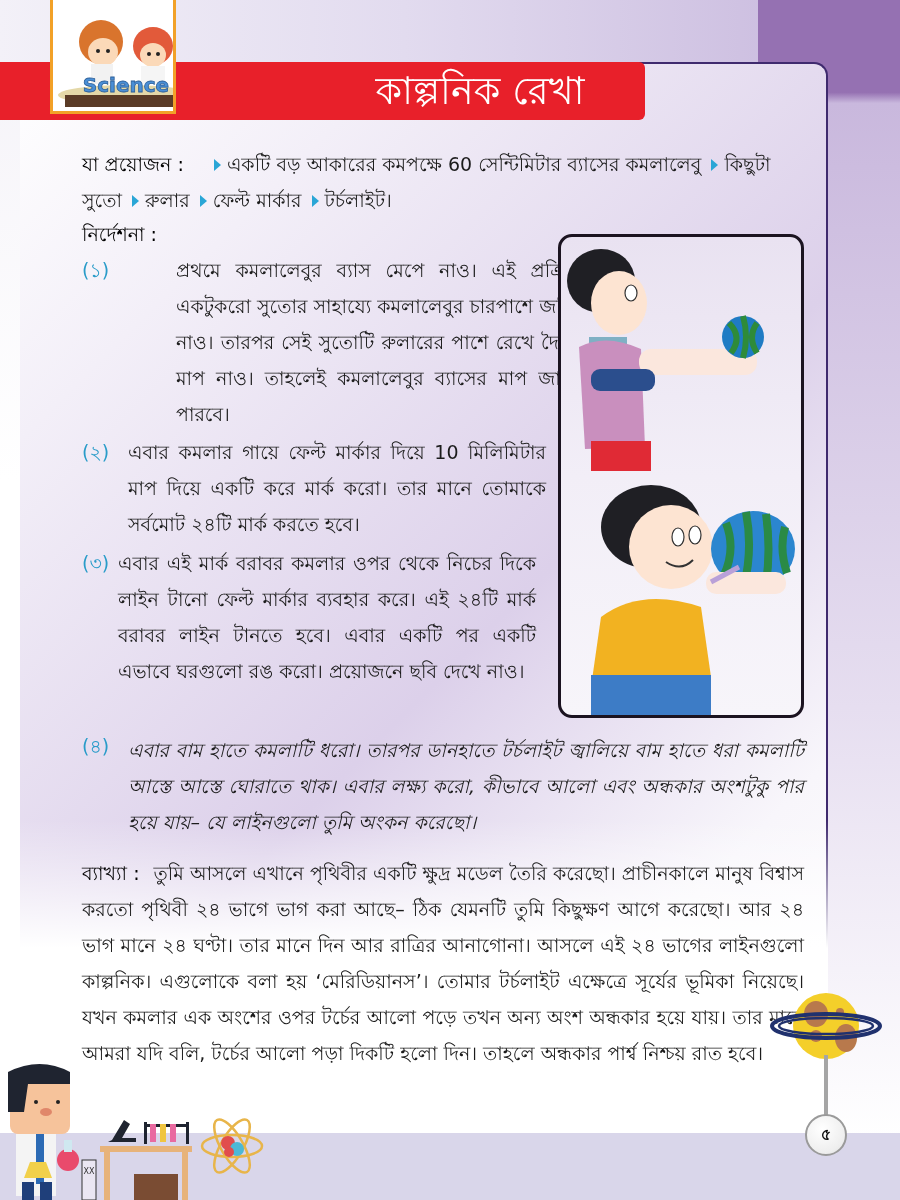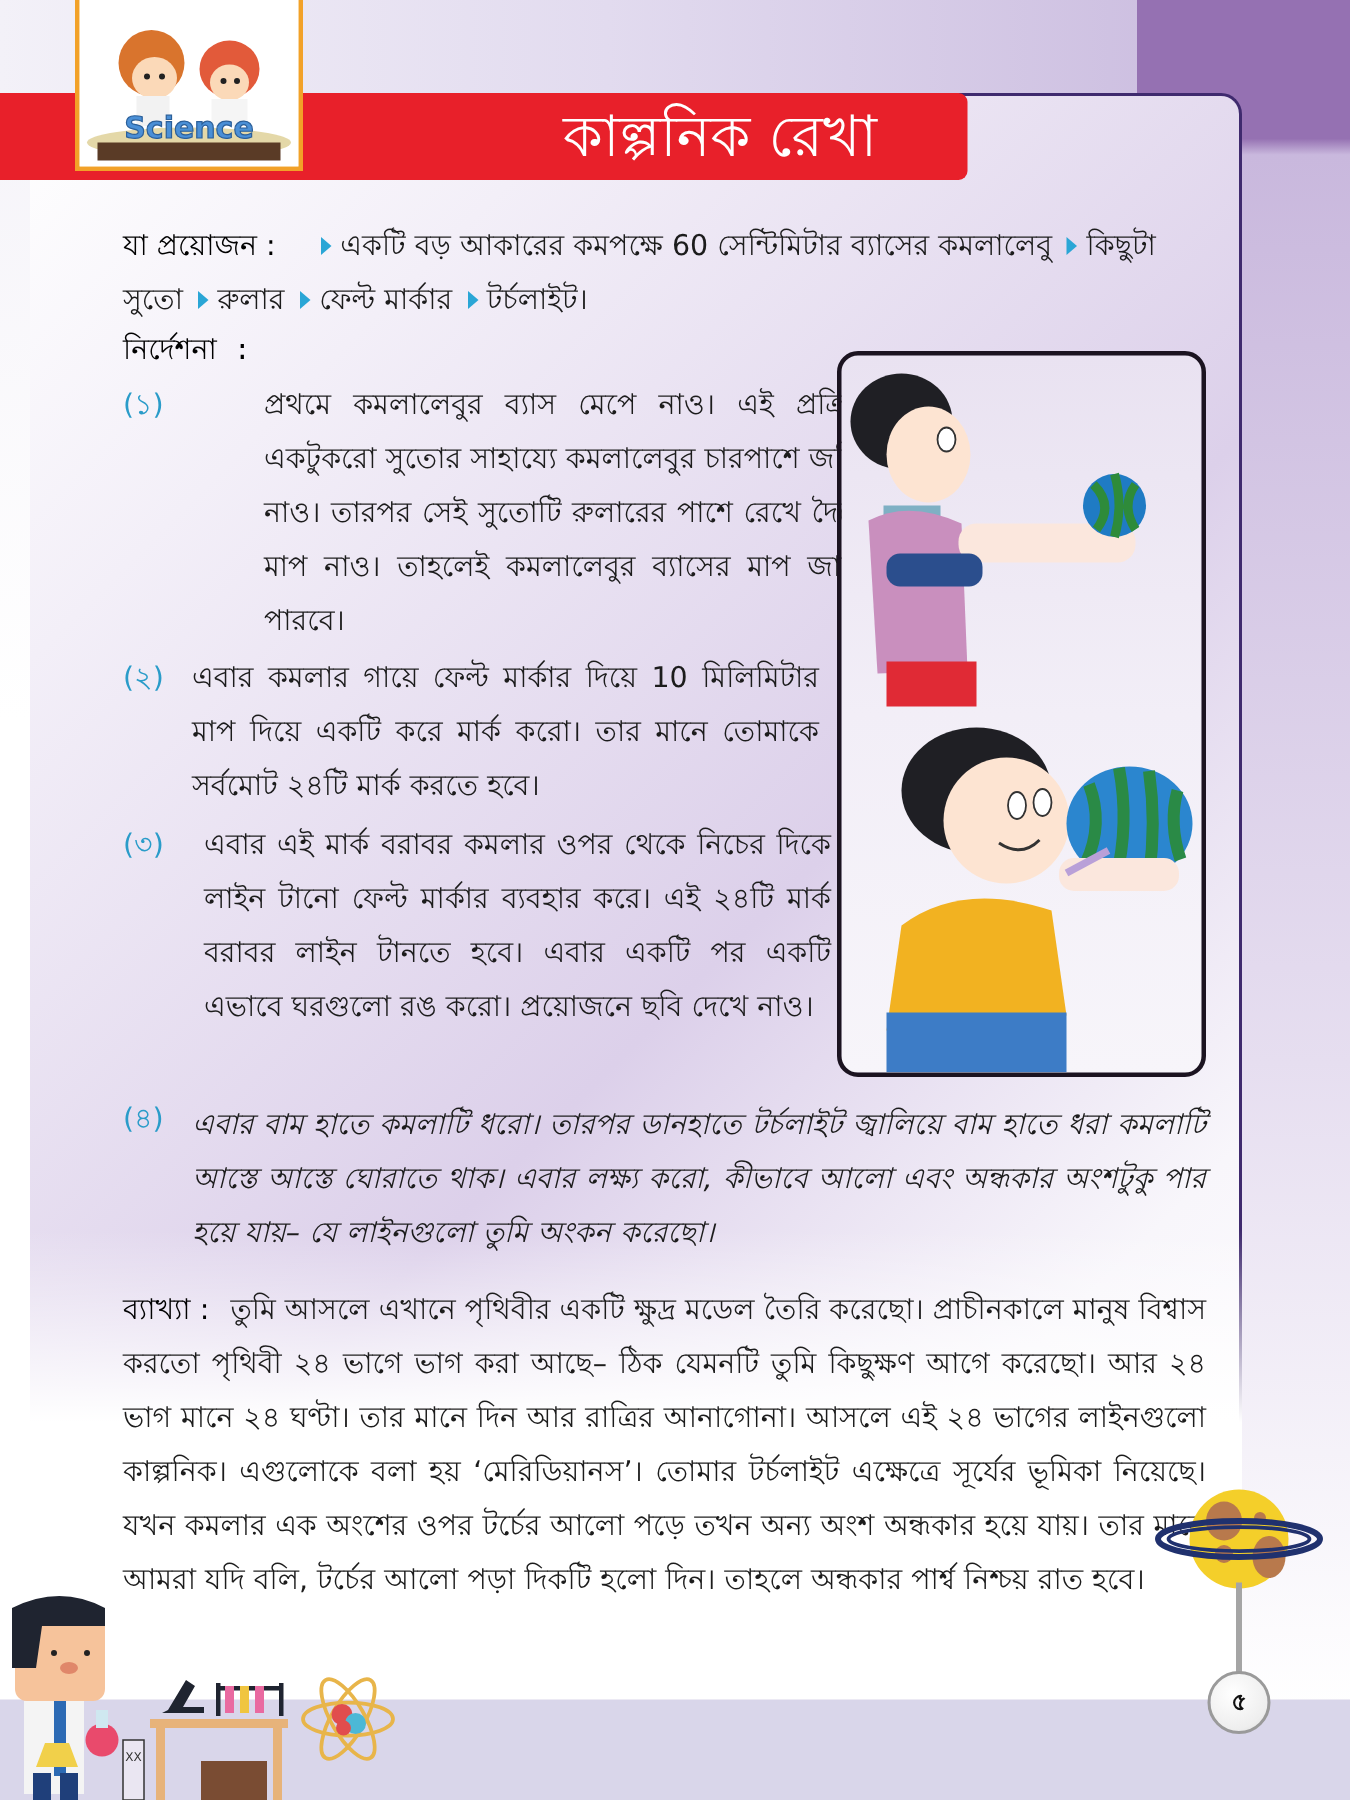--- a/index.html
+++ b/index.html
@@ -43,21 +43,21 @@
       border-bottom-right-radius: 6px;
     }
     .title-text {
       position: absolute; left: 330px; top: 64px; width: 300px; height: 54px;
       color: #ffffff; font-size: 38px; font-weight: normal;
       line-height: 54px; text-align: center;
       font-family: "DejaVu Sans", sans-serif;
     }
     
     .logo-card {
-      position: absolute; left: 50px; top: 0; width: 152px; height: 114px;
+      position: absolute; left: 50px; top: 0; width: 126px; height: 114px;
       background: #ffffff;
       border: 3px solid #f2a128;
       border-top: none;
       overflow: hidden;
     }
     .logo-card svg { display: block; }
     
     .txt {
       position: absolute; font-size: 19px; line-height: 36px; color: #1c1c1c;
       font-family: "DejaVu Sans", sans-serif;
@@ -129,30 +129,30 @@
 <div class="txt" style="left:82px; top:146px; width:730px;">
   <span class="label-pink">যা প্রয়োজন :</span>
   <span style="display:inline-block; width:14px;"></span>
   <span class="bullet"></span><span>একটি বড় আকারের কমপক্ষে 60 সেন্টিমিটার ব্যাসের কমলালেবু</span>
   <span class="bullet"></span><span>কিছুটা সুতো</span>
   <span class="bullet"></span><span>রুলার</span>
   <span class="bullet"></span><span>ফেল্ট মার্কার</span>
   <span class="bullet"></span><span>টর্চলাইট।</span>
 </div>
 
-<div class="txt label-pink" style="left:82px; top:216px;font-family:Liberation Mono, monospace;">নির্দেশনা :</div>
+<div class="txt label-pink" style="left:82px; top:216px;">নির্দেশনা :</div>
 
 <div class="txt num" style="left:82px; top:252px;">(১)</div>
 <div class="txt justify" style="left:128px; top:252px; width:418px;margin-left:48px;">প্রথমে কমলালেবুর ব্যাস মেপে নাও। এই প্রক্রিয়ায় একটুকরো সুতোর সাহায্যে কমলালেবুর চারপাশে জড়িয়ে নাও। তারপর সেই সুতোটি রুলারের পাশে রেখে দৈর্ঘ্যের মাপ নাও। তাহলেই কমলালেবুর ব্যাসের মাপ জানতে পারবে।</div>
 
 <div class="txt num" style="left:82px; top:434px;">(২)</div>
 <div class="txt justify" style="left:128px; top:434px; width:418px;">এবার কমলার গায়ে ফেল্ট মার্কার দিয়ে 10 মিলিমিটার মাপ দিয়ে একটি করে মার্ক করো। তার মানে তোমাকে সর্বমোট ২৪টি মার্ক করতে হবে।</div>
 
 <div class="txt num" style="left:82px; top:545px;">(৩)</div>
-<div class="txt justify" style="left:136px; top:545px; width:418px;">এবার এই মার্ক বরাবর কমলার ওপর থেকে নিচের দিকে লাইন টানো ফেল্ট মার্কার ব্যবহার করে। এই ২৪টি মার্ক বরাবর লাইন টানতে হবে। এবার একটি পর একটি এভাবে ঘরগুলো রঙ করো। প্রয়োজনে ছবি দেখে নাও।</div>
+<div class="txt justify" style="left:118px; top:545px; width:418px;">এবার এই মার্ক বরাবর কমলার ওপর থেকে নিচের দিকে লাইন টানো ফেল্ট মার্কার ব্যবহার করে। এই ২৪টি মার্ক বরাবর লাইন টানতে হবে। এবার একটি পর একটি এভাবে ঘরগুলো রঙ করো। প্রয়োজনে ছবি দেখে নাও।</div>
 
 <div class="illus">
   <svg width="240" height="478" viewBox="0 0 240 478">
 
     <ellipse cx="40" cy="44" rx="34" ry="32" fill="#1f1f24"></ellipse>
     <ellipse cx="58" cy="66" rx="28" ry="32" fill="#fde4d2"></ellipse>
     <ellipse cx="70" cy="56" rx="6" ry="8" fill="#ffffff" stroke="#333" stroke-width="1.2"></ellipse>
     <rect x="28" y="100" width="38" height="14" fill="#7fb0c4"></rect>
     <path d="M18 110 Q45 96 80 112 L84 210 L24 212 Z" fill="#c98fbe"></path>
     <rect x="78" y="112" width="118" height="26" rx="12" fill="#fbe7dd"></rect>

